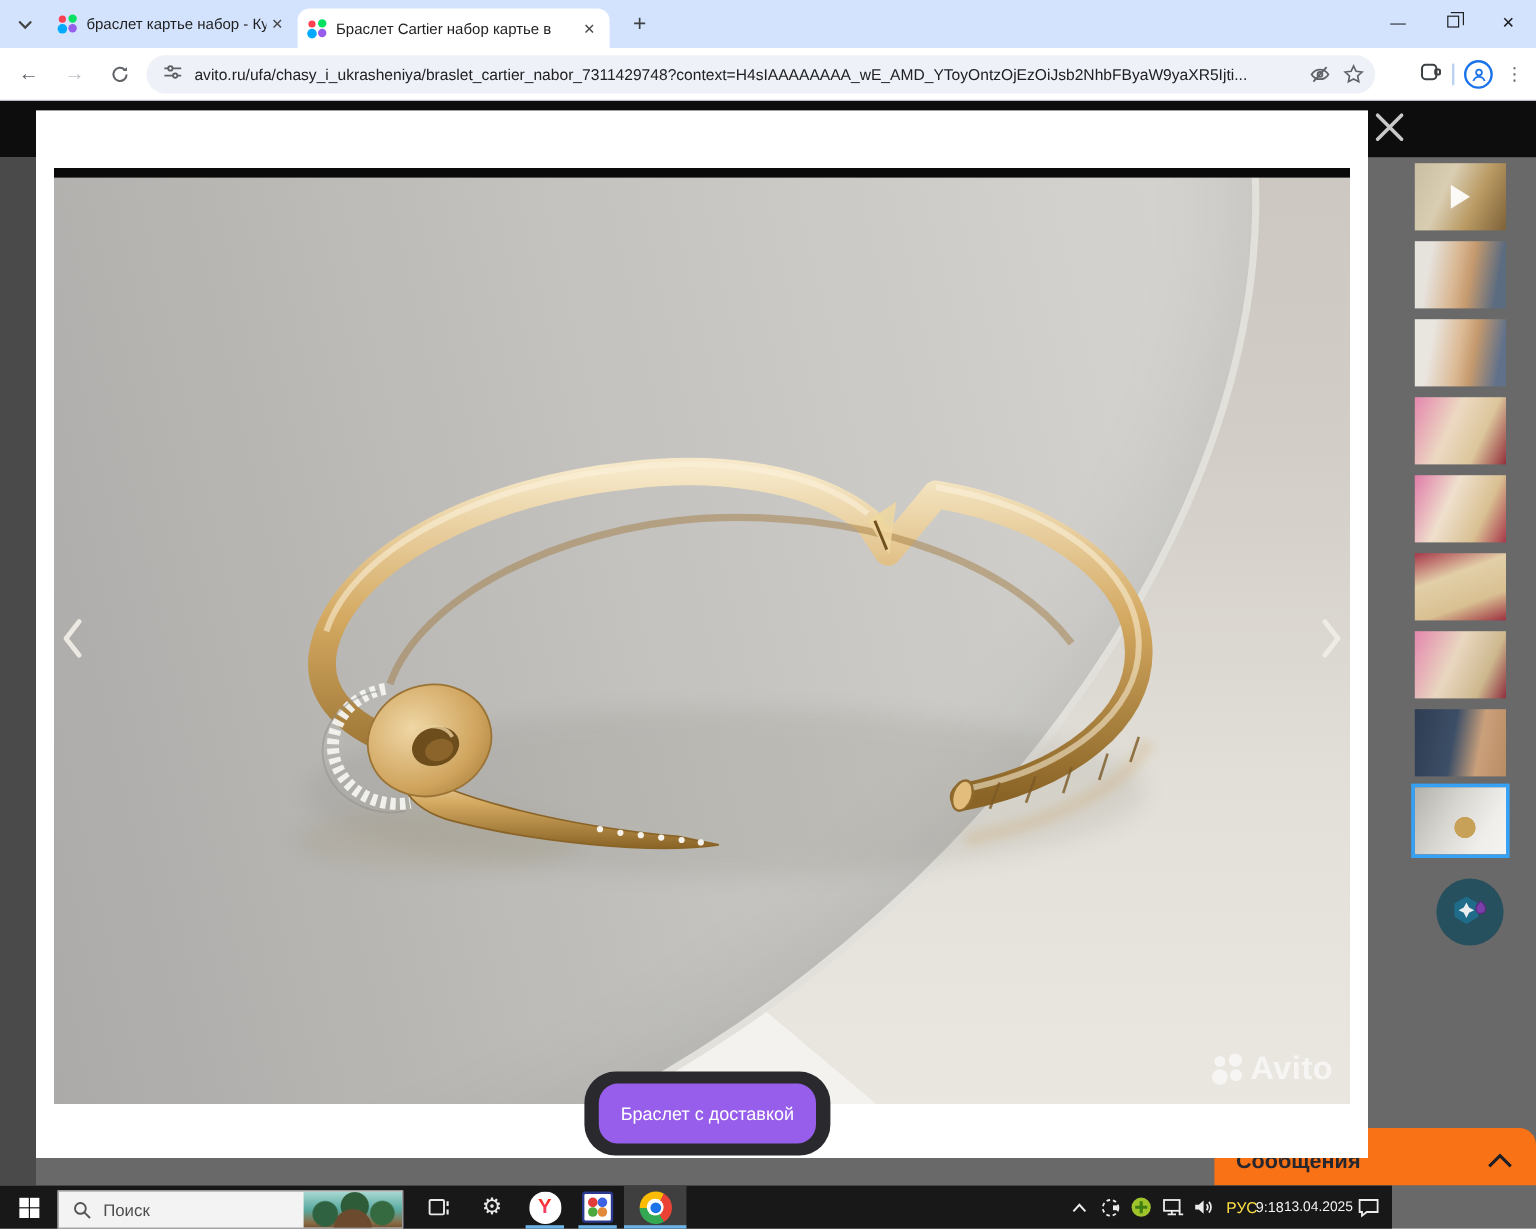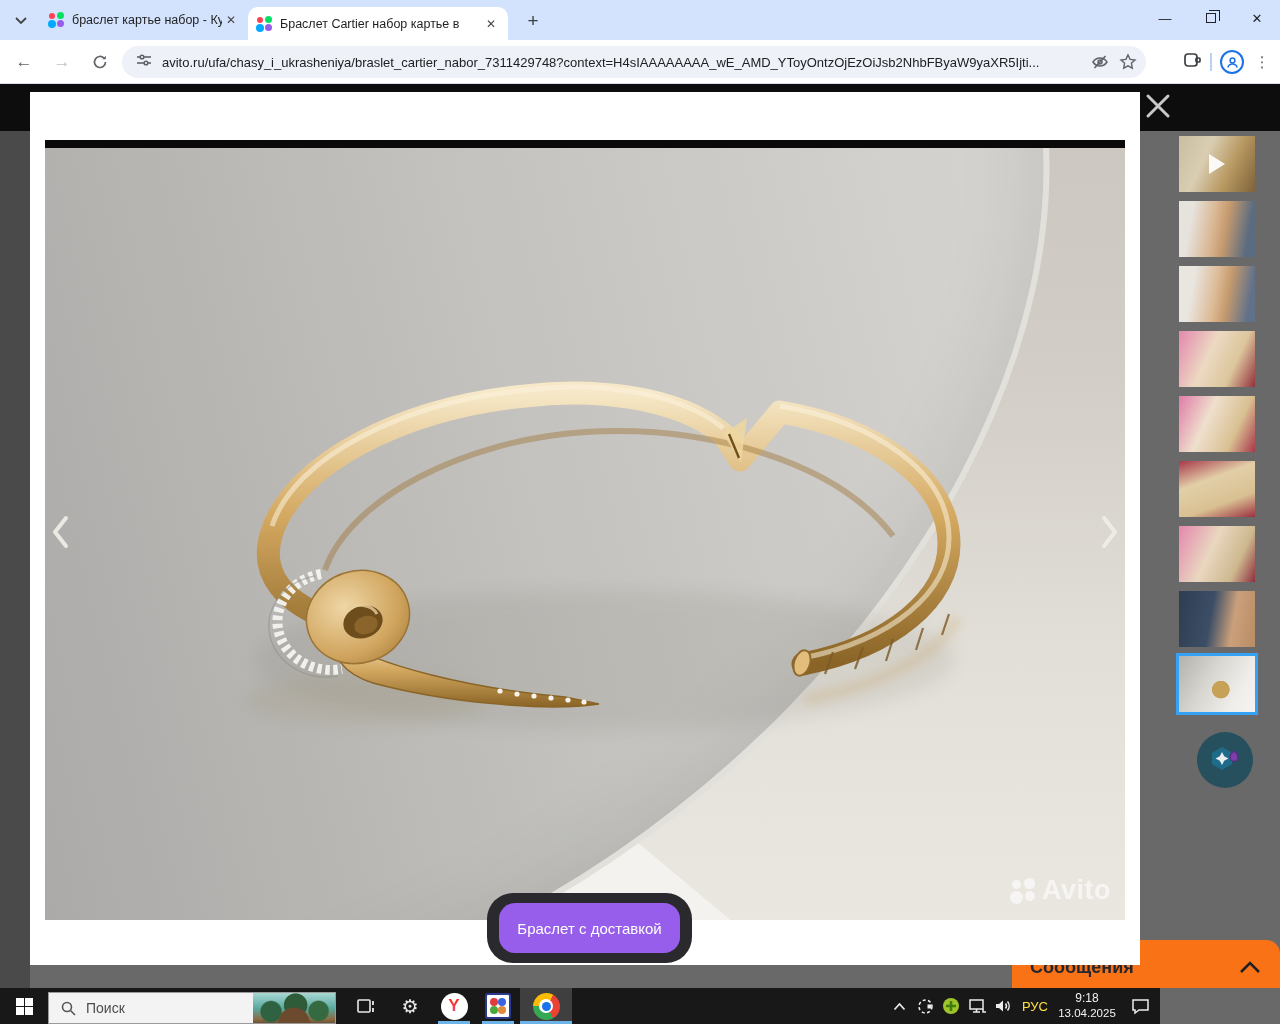--- a/index.html
+++ b/index.html
@@ -113,21 +113,21 @@
   .ya-ball { width:27px; height:27px; border-radius:50%; background:#fff; display:flex; align-items:center; justify-content:center; font-weight:800; font-size:17px; background-clip:padding-box; }
   .ya-ball span { background:linear-gradient(180deg,#ff2400,#ec4d9b); -webkit-background-clip:text; background-clip:text; color:transparent; }
   .dots-tile { width:26px; height:26px; background:#fff; border:2px solid #2b3a8f; border-radius:3px; position:relative; }
   .dots-tile i { position:absolute; width:8px; height:8px; border-radius:50%; }
   .dt-red{left:3px;top:3px;background:#e23b3b;} .dt-blue{right:3px;top:3px;background:#3b62e2;}
   .dt-green{left:3px;bottom:3px;background:#4ca83c;} .dt-orange{right:3px;bottom:3px;background:#e28a3b;}
   .gear { color:#e9e9e9; font-size:19px; }
   .tray { margin-left:auto; display:flex; align-items:center; height:36px; }
   .tray-ic { width:26px; height:36px; display:flex; align-items:center; justify-content:center; color:#ececec; }
   .lang { font-size:13px; color:#fde047; width:38px; text-align:center; }
-  .clock { width:66px; display:flex; flex-direction:column; align-items:center; justify-content:center; color:#f2f2f2; line-height:1.25; }
+  .clock { width:66px; display:flex; flex-direction:row; align-items:center; justify-content:center; color:#f2f2f2; line-height:1.25; }
   .clock .t { font-size:12px; } .clock .d { font-size:11.5px; }
   .bubble-wrap { width:40px; }
 </style>
 </head>
 <body>
 
 <div class="stage">
 
   <div class="tabstrip">
     <div class="tab-search">

